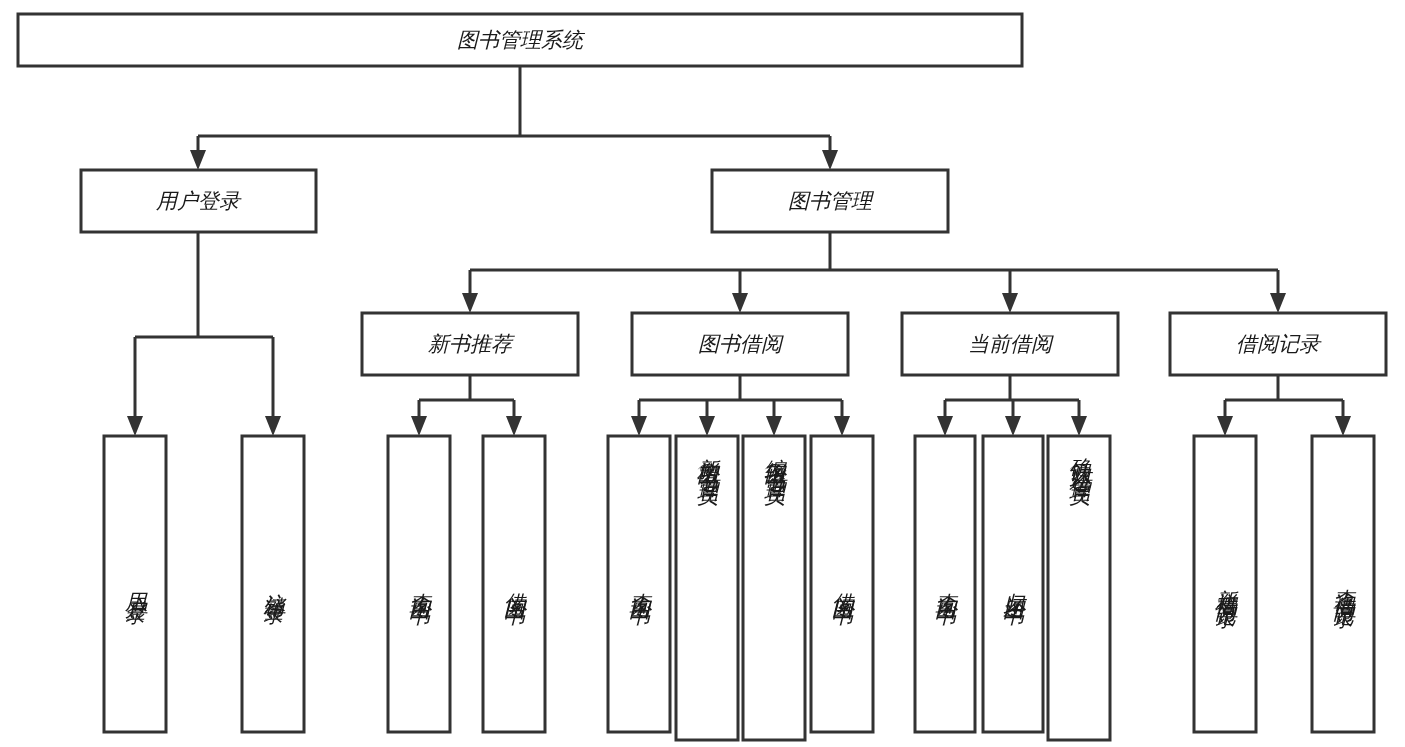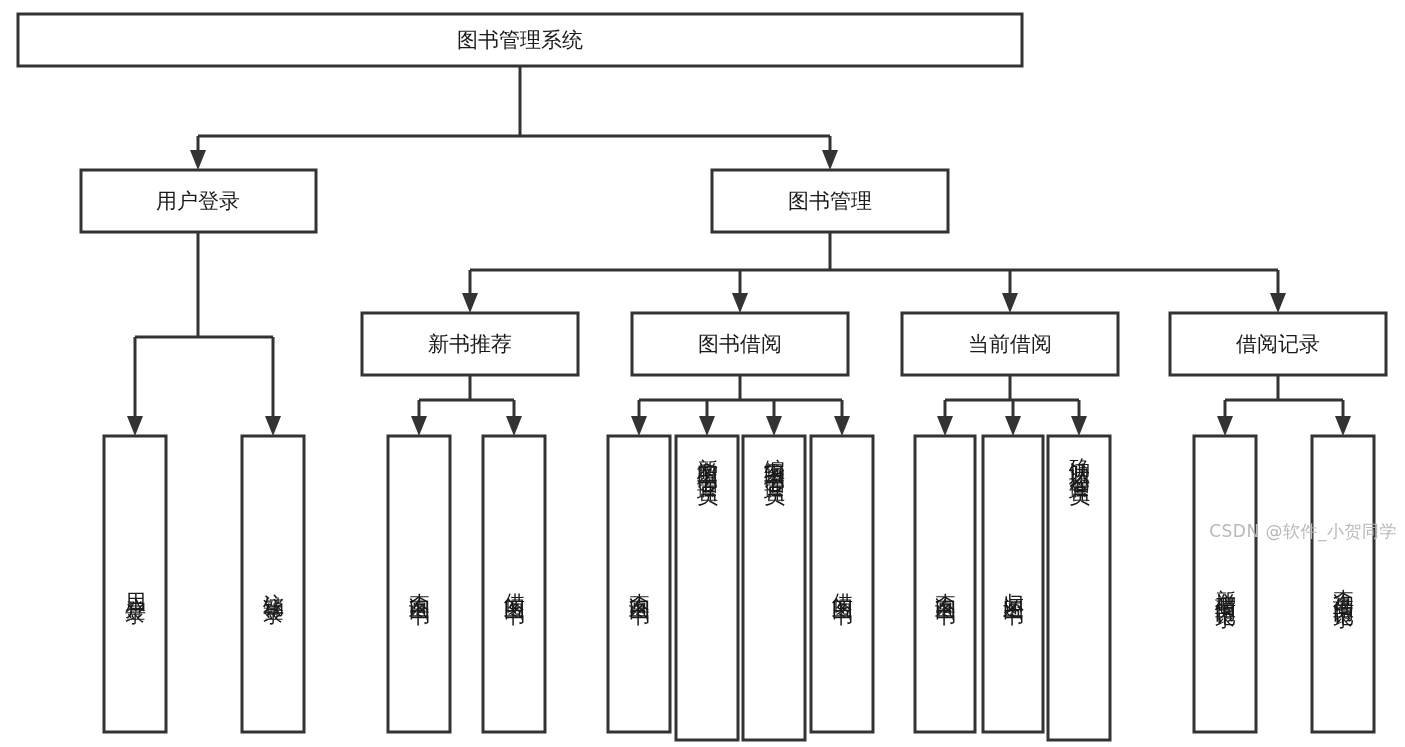--- a/index.html
+++ b/index.html
@@ -13,20 +13,21 @@
     font-family: "DejaVu Sans", "Liberation Sans", sans-serif;
     overflow: hidden;
     position: relative;
   }
   #diagram-root {
     position: absolute;
     left: 0;
     top: 0;
     width: 1405px;
     height: 547px;
+    font-style: italic;
   }
   svg.flow {
     display: block;
     width: 1405px;
     height: 747px;
   }
   .node-rect {
     fill: #ffffff;
     stroke: #333333;
     stroke-width: 3;
@@ -285,21 +286,20 @@
         <rect class="node-rect" x="1312" y="436" width="62" height="296"></rect>
         <foreignObject x="1312" y="436" width="62" height="296">
           <div xmlns="http://www.w3.org/1999/xhtml" class="vwrap">
               <span class="node-label-v">查询借阅记录</span>
             </div>
         </foreignObject>
       </g>
     </g>
   </svg>
 
-  <div class="watermark">CSDN @软件_小贺同学</div>
 </div>
 
 <style>
   .vwrap {
     width: 100%;
     height: 100%;
     display: flex;
     align-items: center;
     justify-content: center;
     box-sizing: border-box;

